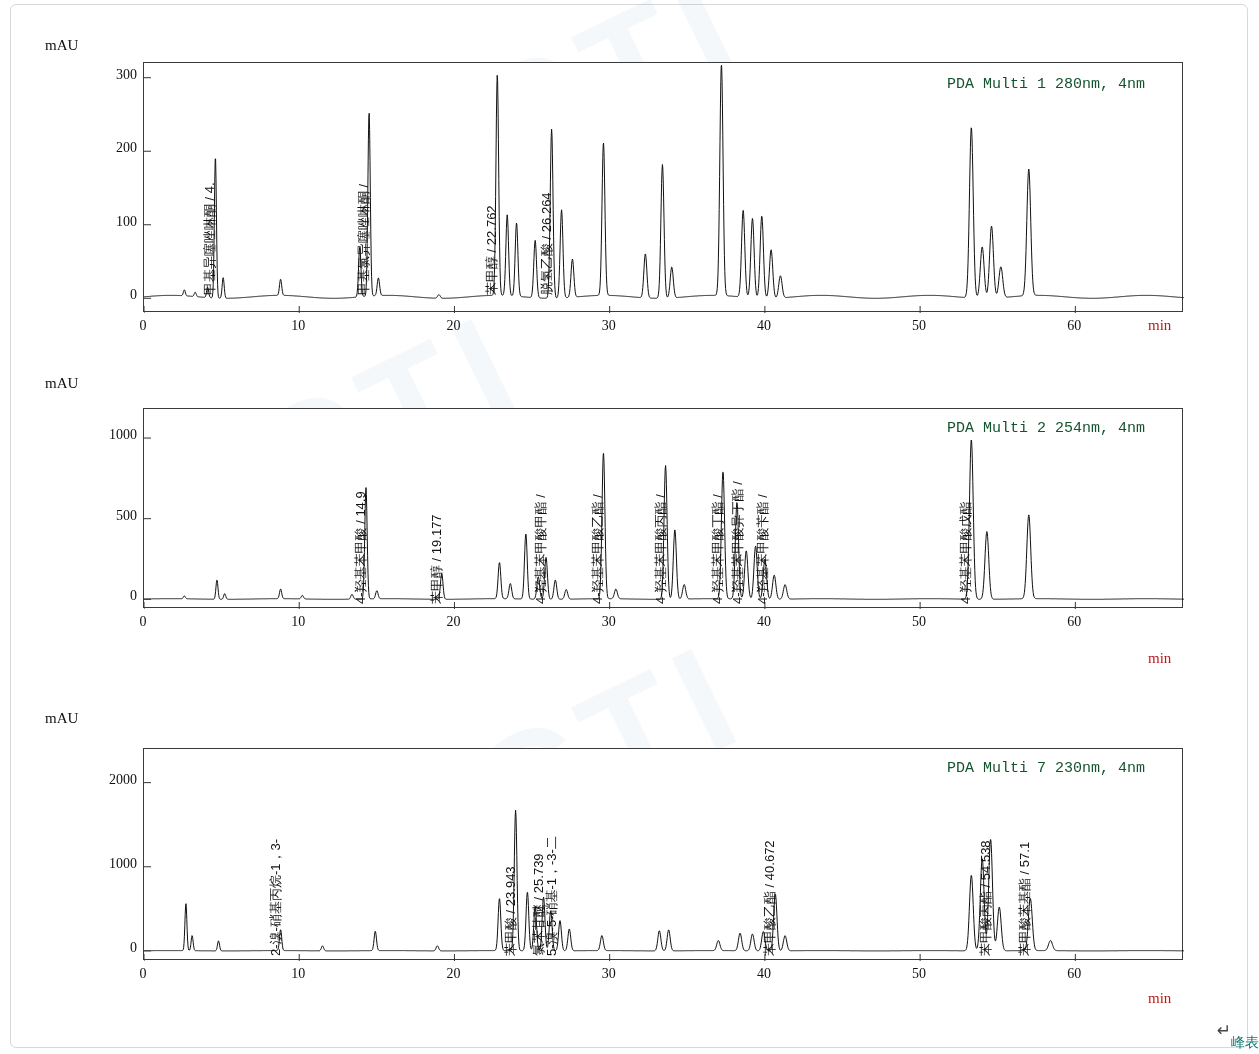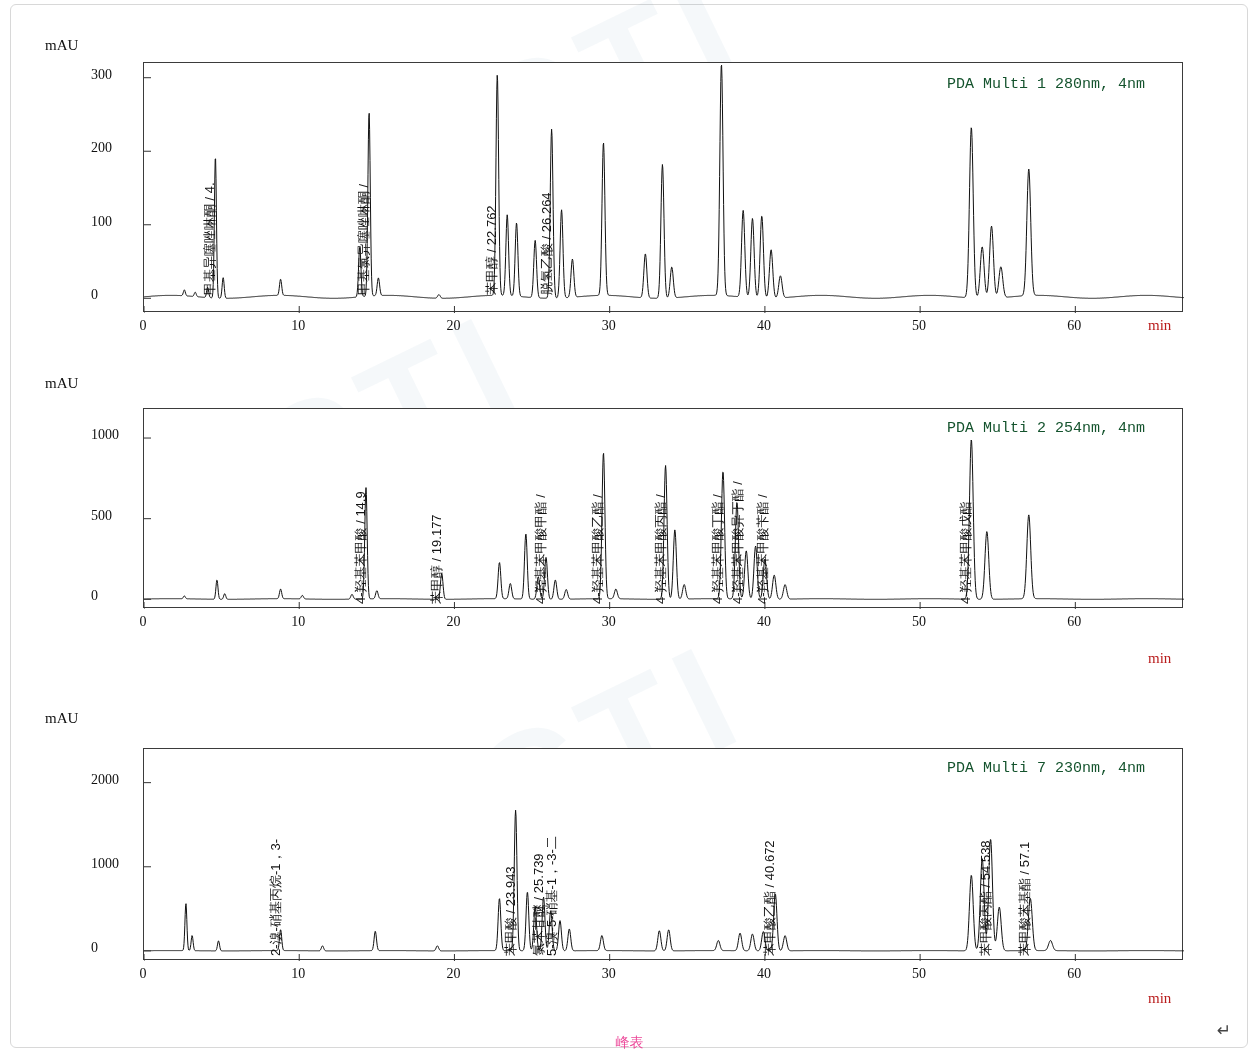--- a/index.html
+++ b/index.html
@@ -36,36 +36,36 @@
 
   .yunit{position:absolute;font-size:15px;font-family:"Liberation Serif",serif;color:#111;}
   .xunit{position:absolute;font-size:15px;font-family:"Liberation Serif",serif;color:#b91c1c;}
 
   .plot{
     position:absolute;border:1px solid #3b3b3b;box-sizing:border-box;background:#fff;
   }
   .plotsvg{position:absolute;left:0;top:0;}
 
   .ticklabel{position:absolute;font-size:14px;color:#111;font-family:"Liberation Serif",serif;text-align:center;}
-  .ytick{position:absolute;font-size:14px;color:#111;font-family:"Liberation Serif",serif;text-align:left;}
+  .ytick{position:absolute;font-size:14px;color:#111;font-family:"Liberation Serif",serif;text-align:right;}
 
   .detlabel{
     position:absolute;font-size:15px;color:#14532d;
     font-family:"Liberation Mono", monospace;letter-spacing:0px;white-space:nowrap;
   }
 
   .peaklabel{
     position:absolute;font-size:13px;color:#111;white-space:nowrap;
     transform-origin:left bottom;transform:rotate(-90deg);
     font-family:"Liberation Sans",sans-serif;
   }
 
   .footer{
-    position:absolute;left:0;top:1034px;width:1259px;text-align:center;
-    font-size:14px;color:#ec4899;
+    position:absolute;left:0;top:1034px;width:1259px;text-align:right;
+    font-size:14px;color:#0f766e;
   }
   .enter-mark{position:absolute;right:28px;top:1020px;font-size:17px;color:#444;}
 </style>
 </head>
 <body>
 
 <div class="page">
   <div class="page-border"></div>
 
   <div class="watermark">

